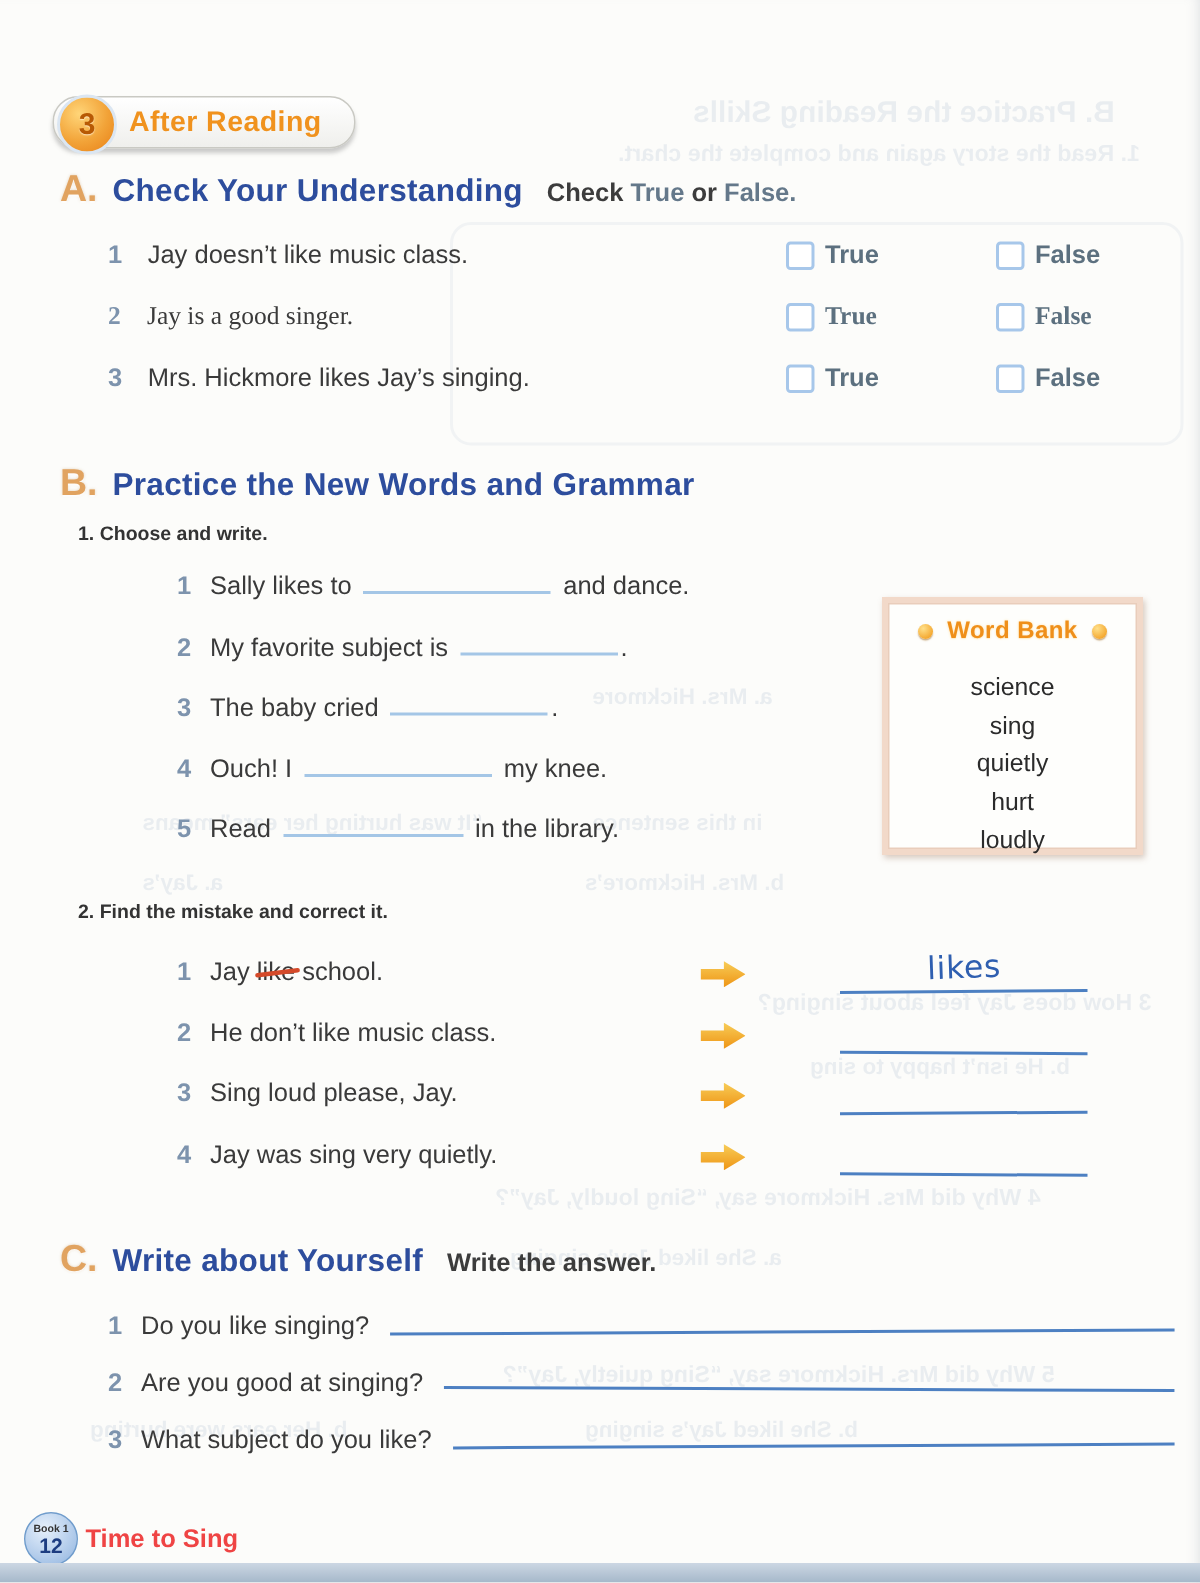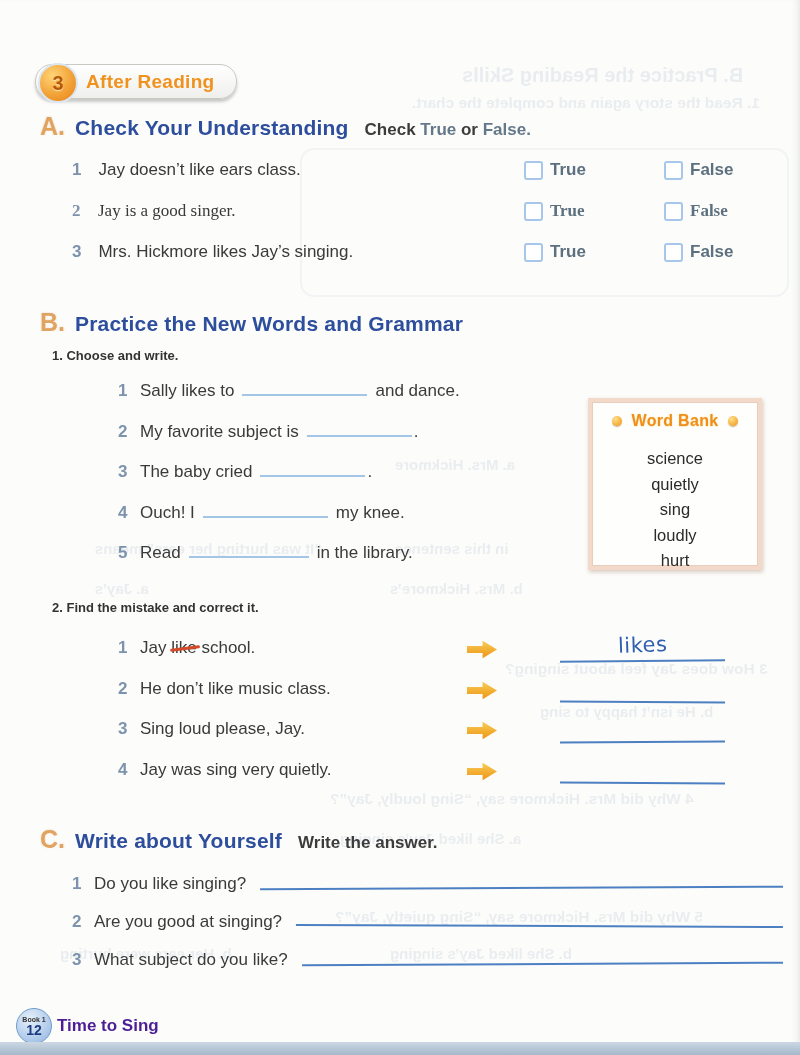--- a/index.html
+++ b/index.html
@@ -65,21 +65,21 @@
   
   .crow{position:absolute;left:72px;width:711px;display:flex;align-items:baseline;}
   .cline{flex:1;border-bottom:2px solid #4d80c2;height:19px;margin-left:14px;transform:rotate(-.3deg);}
 
   
   .footer-circle{position:absolute;left:16px;top:1008px;width:34px;height:34px;border-radius:50%;
         background:radial-gradient(circle at 38% 30%,#e6f0fb,#aac6e8 70%,#8fb2dc);
         border:1.5px solid #6f9ccc;display:flex;flex-direction:column;align-items:center;justify-content:center;}
   .footer-book{font-size:7px;font-weight:bold;color:#333;line-height:7px;}
   .footer-page{font-size:14px;font-weight:bold;color:#1c3c80;line-height:14px;}
-  .footer-title{position:absolute;left:57px;top:1016px;font-size:17px;font-weight:bold;color:#4c1d95;}
+  .footer-title{position:absolute;left:57px;top:1016px;font-size:17px;font-weight:bold;color:#ef4444;}
   .bottom-strip{position:absolute;left:0;top:1042px;width:800px;height:13px;
         background:linear-gradient(180deg,#ccd7e3,#a5b8ca);}
 </style>
 </head>
 <body>
 
 <div class="page">
 
   <div class="ghost-box" style="left:300px;top:148px;width:485px;height:145px;"></div>
   <div class="ghost" style="left:462px;top:64px;font-size:20px;">B. Practice the Reading Skills</div>
@@ -110,21 +110,21 @@
     <span class="sec-sub">
       <span>Check</span>
       <span class="sub-blue">True</span>
       <span>or</span>
       <span class="sub-blue">False.</span>
     </span>
   </div>
 
   <div class="arow" style="top:160px;">
     <span class="num">1</span>
-    <span class="qtext">Jay doesn’t like ears class.</span>
+    <span class="qtext">Jay doesn’t like music class.</span>
     <span class="cbg cbg-true">
         <span class="cb"></span>
         <span class="cbl">True</span>
       </span>
     <span class="cbg cbg-false">
         <span class="cb"></span>
         <span class="cbl">False</span>
       </span>
   </div>
   <div class="arow" style="top:201px;font-family:Liberation Serif, serif;">
@@ -175,24 +175,24 @@
   </div>
 
   <div class="wordbank">
     <div class="wb-title-row">
       <span class="wb-dot"></span>
       <span class="wb-title">Word Bank</span>
       <span class="wb-dot"></span>
     </div>
     <div class="wb-words">
       <div class="wb-word">science</div>
+      <div class="wb-word">sing</div>
       <div class="wb-word">quietly</div>
-      <div class="wb-word">sing</div>
+      <div class="wb-word">hurt</div>
       <div class="wb-word">loudly</div>
-      <div class="wb-word">hurt</div>
     </div>
   </div>
 
   <div class="ex-head" style="top:600px;">2. Find the mistake and correct it.</div>
 
   <div class="brow" style="top:638px;">
     <span class="num">1</span><span class="qtext"><span>Jay</span> <span class="strike">like</span> <span>school.</span></span>
     <div class="arrow"></div>
     <div class="ans">
         <span class="hand">likes</span>

